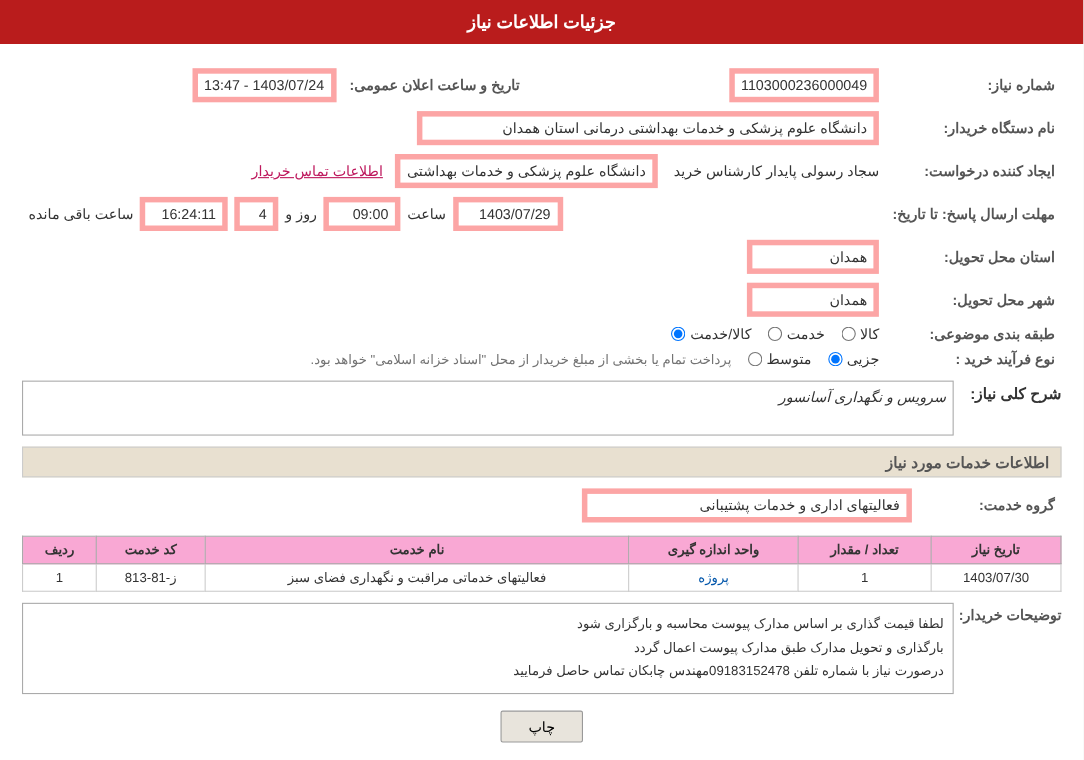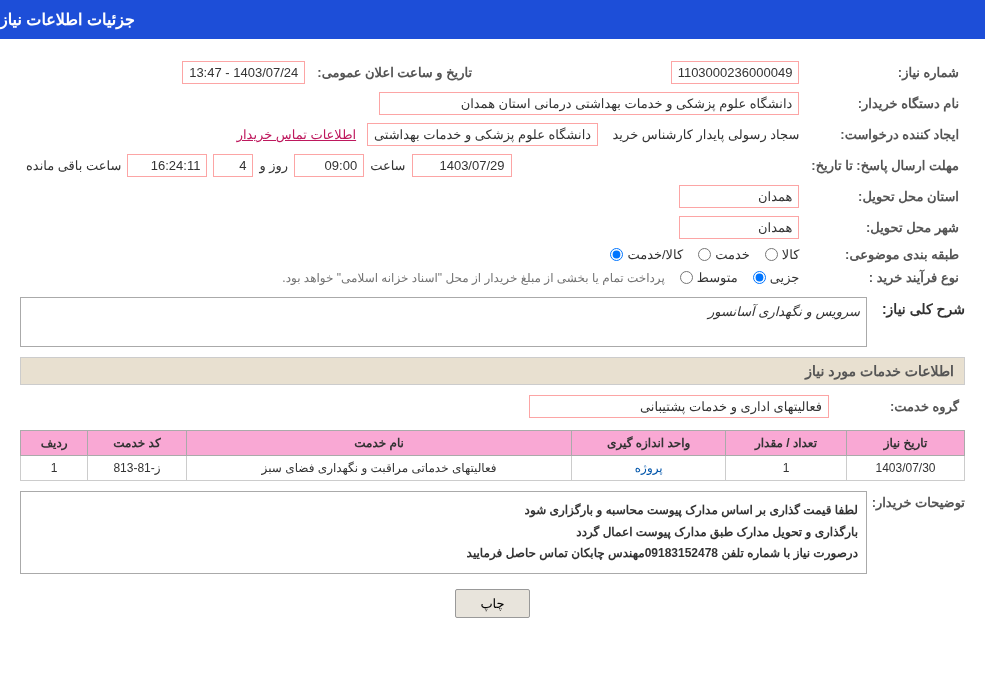--- a/index.html
+++ b/index.html
@@ -10,23 +10,23 @@
       font-size: 13px;
       color: #333;
     }
     .page-wrapper {
       width: 985px;
       min-height: 691px;
       background: #fff;
       margin: 0 auto;
     }
     .header-bar {
-      background: #1d4ed8;
+      background: #b91c1c;
       color: #fff;
-      text-align: left;
+      text-align: center;
       padding: 10px 0;
       font-size: 16px;
       font-weight: bold;
     }
     .content {
       padding: 10px 20px;
     }
     .info-table {
       width: 100%;
       border-collapse: collapse;
@@ -119,21 +119,21 @@
       background: #e8e4dc;
       cursor: pointer;
       font-family: Tahoma, Arial, sans-serif;
       font-size: 13px;
       border-radius: 2px;
     }
     .main-content {
       position: relative;
     }
     .inline-bordered {
-      border: 1px solid #fca5a5;
+      border: 5px solid #fca5a5;
       padding: 3px 6px;
       display: inline-block;
       background: #fff;
       min-width: 80px;
     }
     .sharh-box {
       border: 1px solid #aaa;
       background: #fff;
       min-height: 50px;
       width: 100%;
@@ -312,21 +312,21 @@
       <td style="color:#0055aa;">پروژه</td>
       <td>فعالیتهای خدماتی مراقبت و نگهداری فضای سبز</td>
       <td>ز-81-813</td>
       <td>1</td>
     </tr>
         </tbody>
     </table>
 
     <div class="tozihat-row" style="margin-top:10px;">
       <div class="tozihat-label">توضیحات خریدار:</div>
-      <div style="flex:1;font-weight:bold;">
+      <div style="flex:1;">
         <div class="description-box">لطفا قیمت گذاری بر اساس مدارک پیوست محاسبه و بارگزاری شود<br>بارگذاری و تحویل مدارک طبق مدارک پیوست اعمال گردد<br>درصورت نیاز با شماره تلفن 09183152478مهندس چابکان تماس حاصل فرمایید</div>
       </div>
     </div>
 
     <div class="buttons-row">
       <button class="btn">چاپ</button>
     </div>
 
   </div>
 </div>

